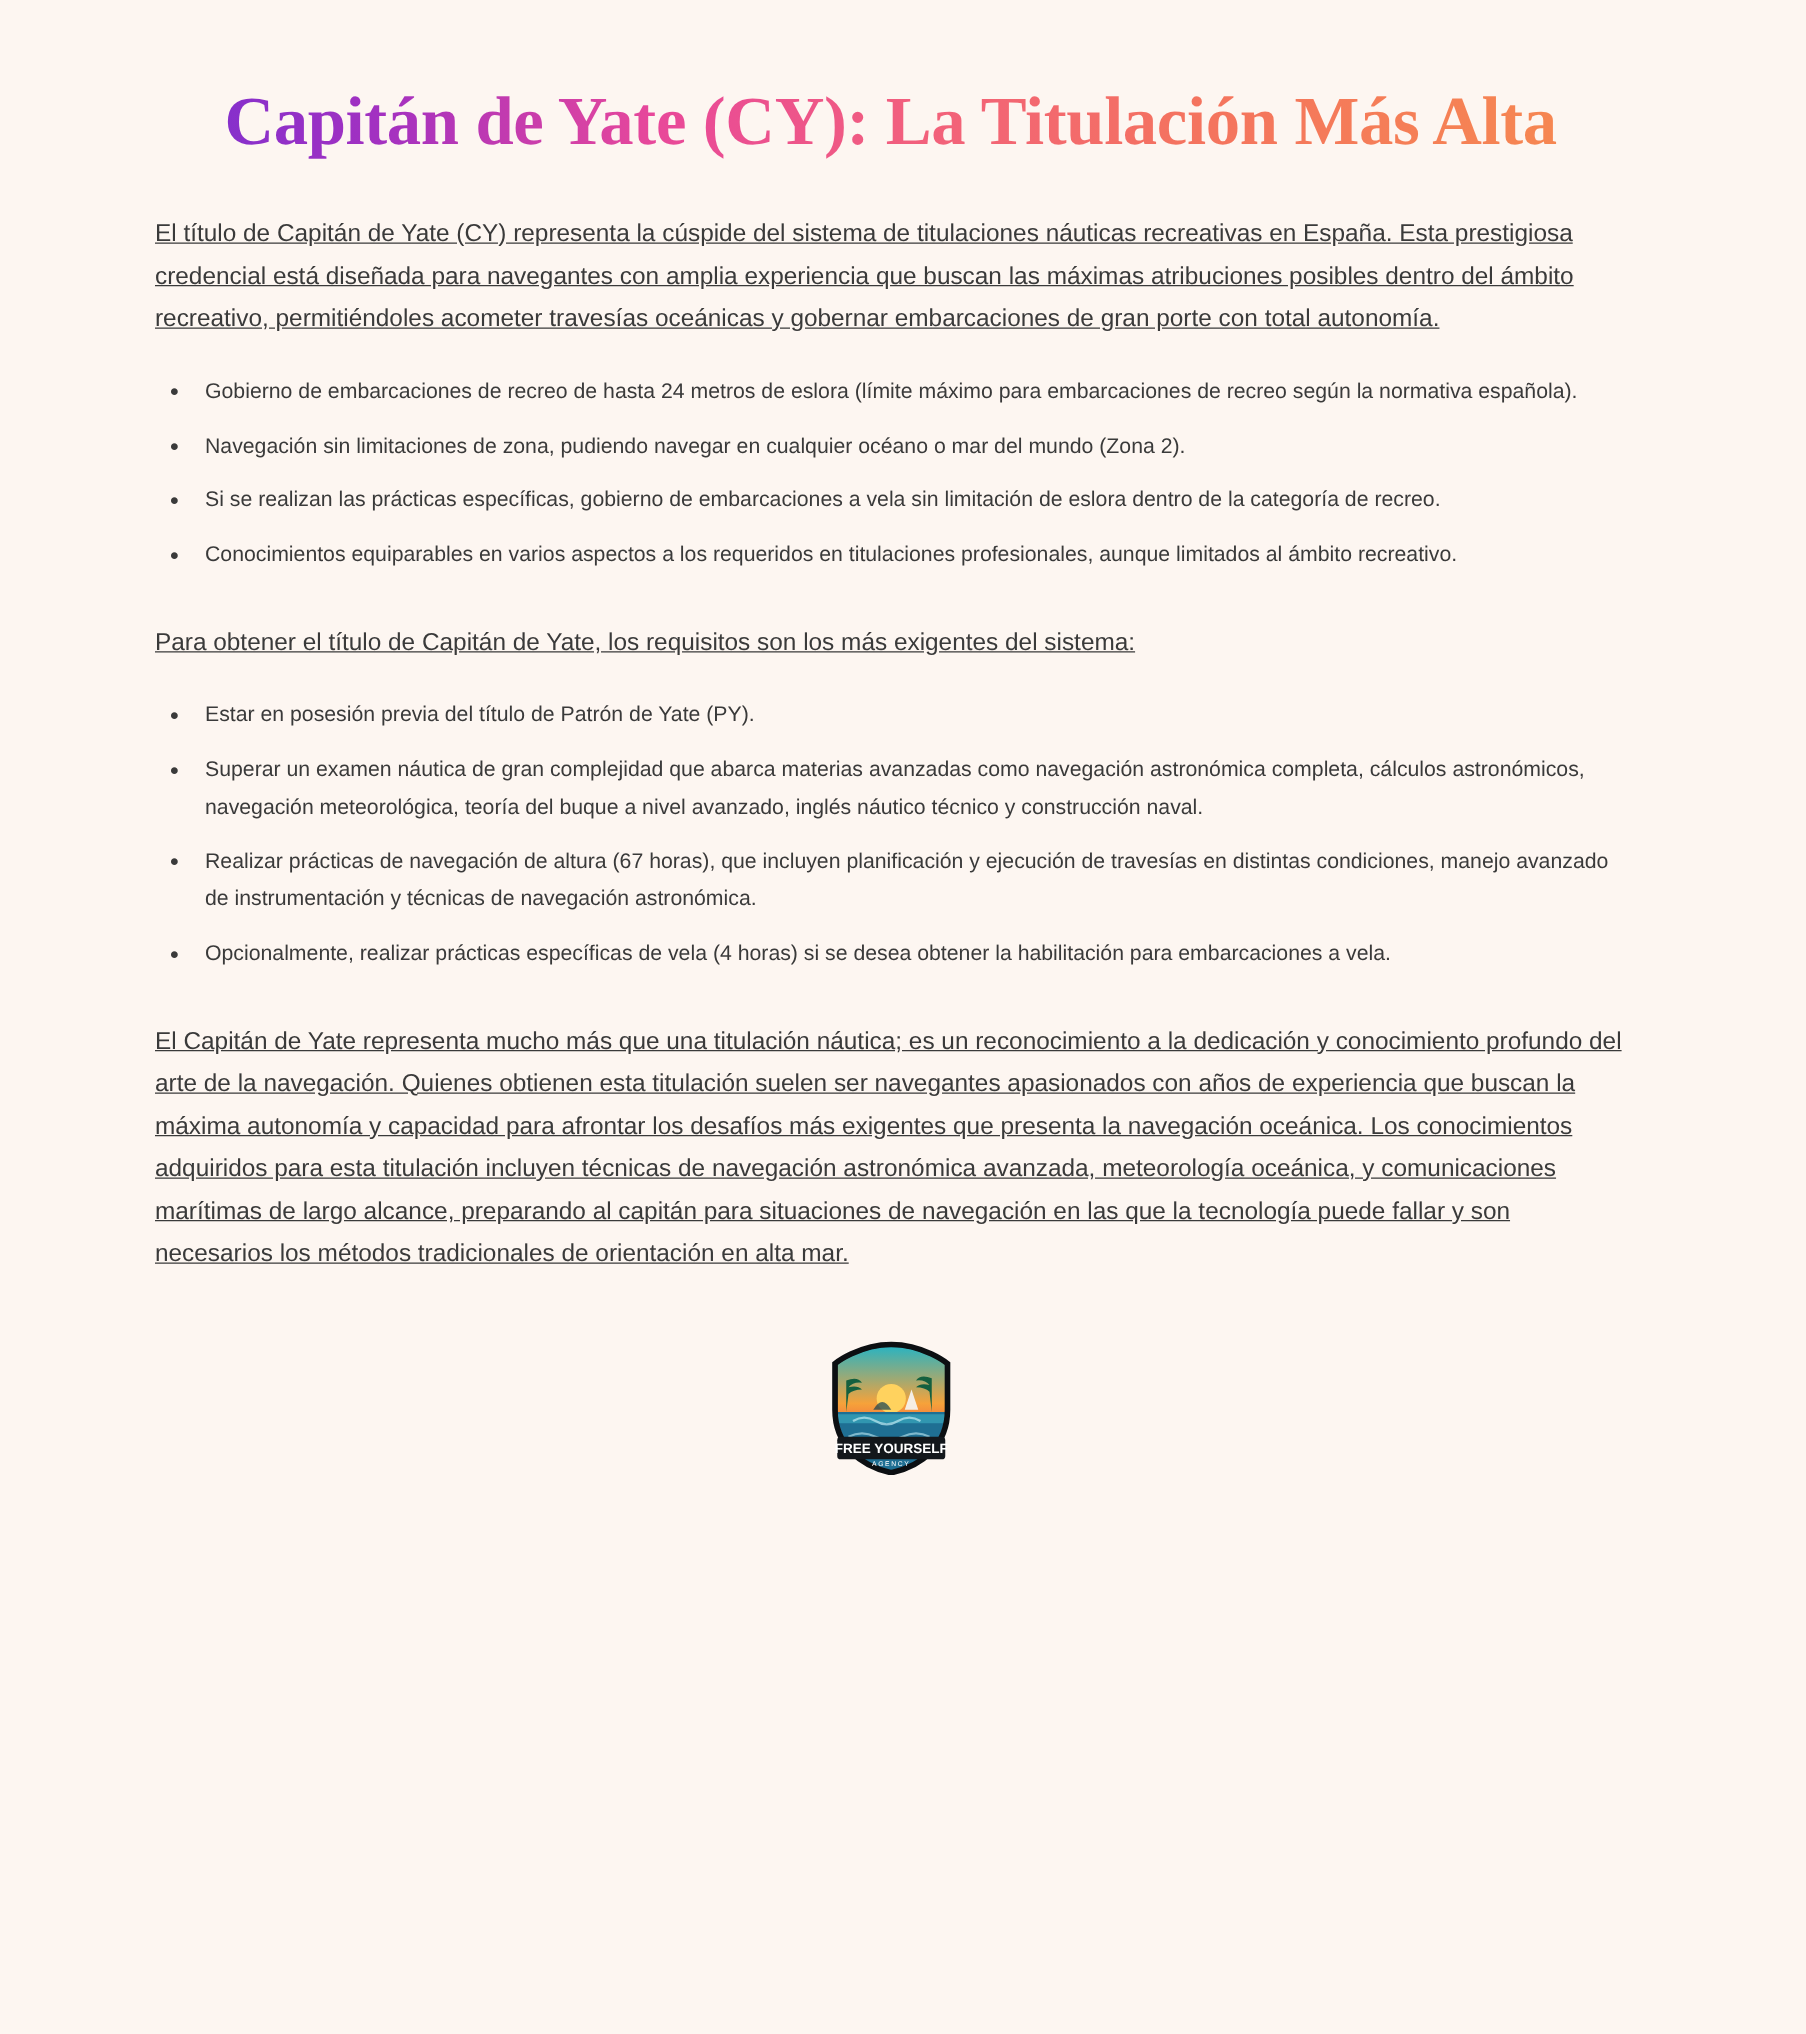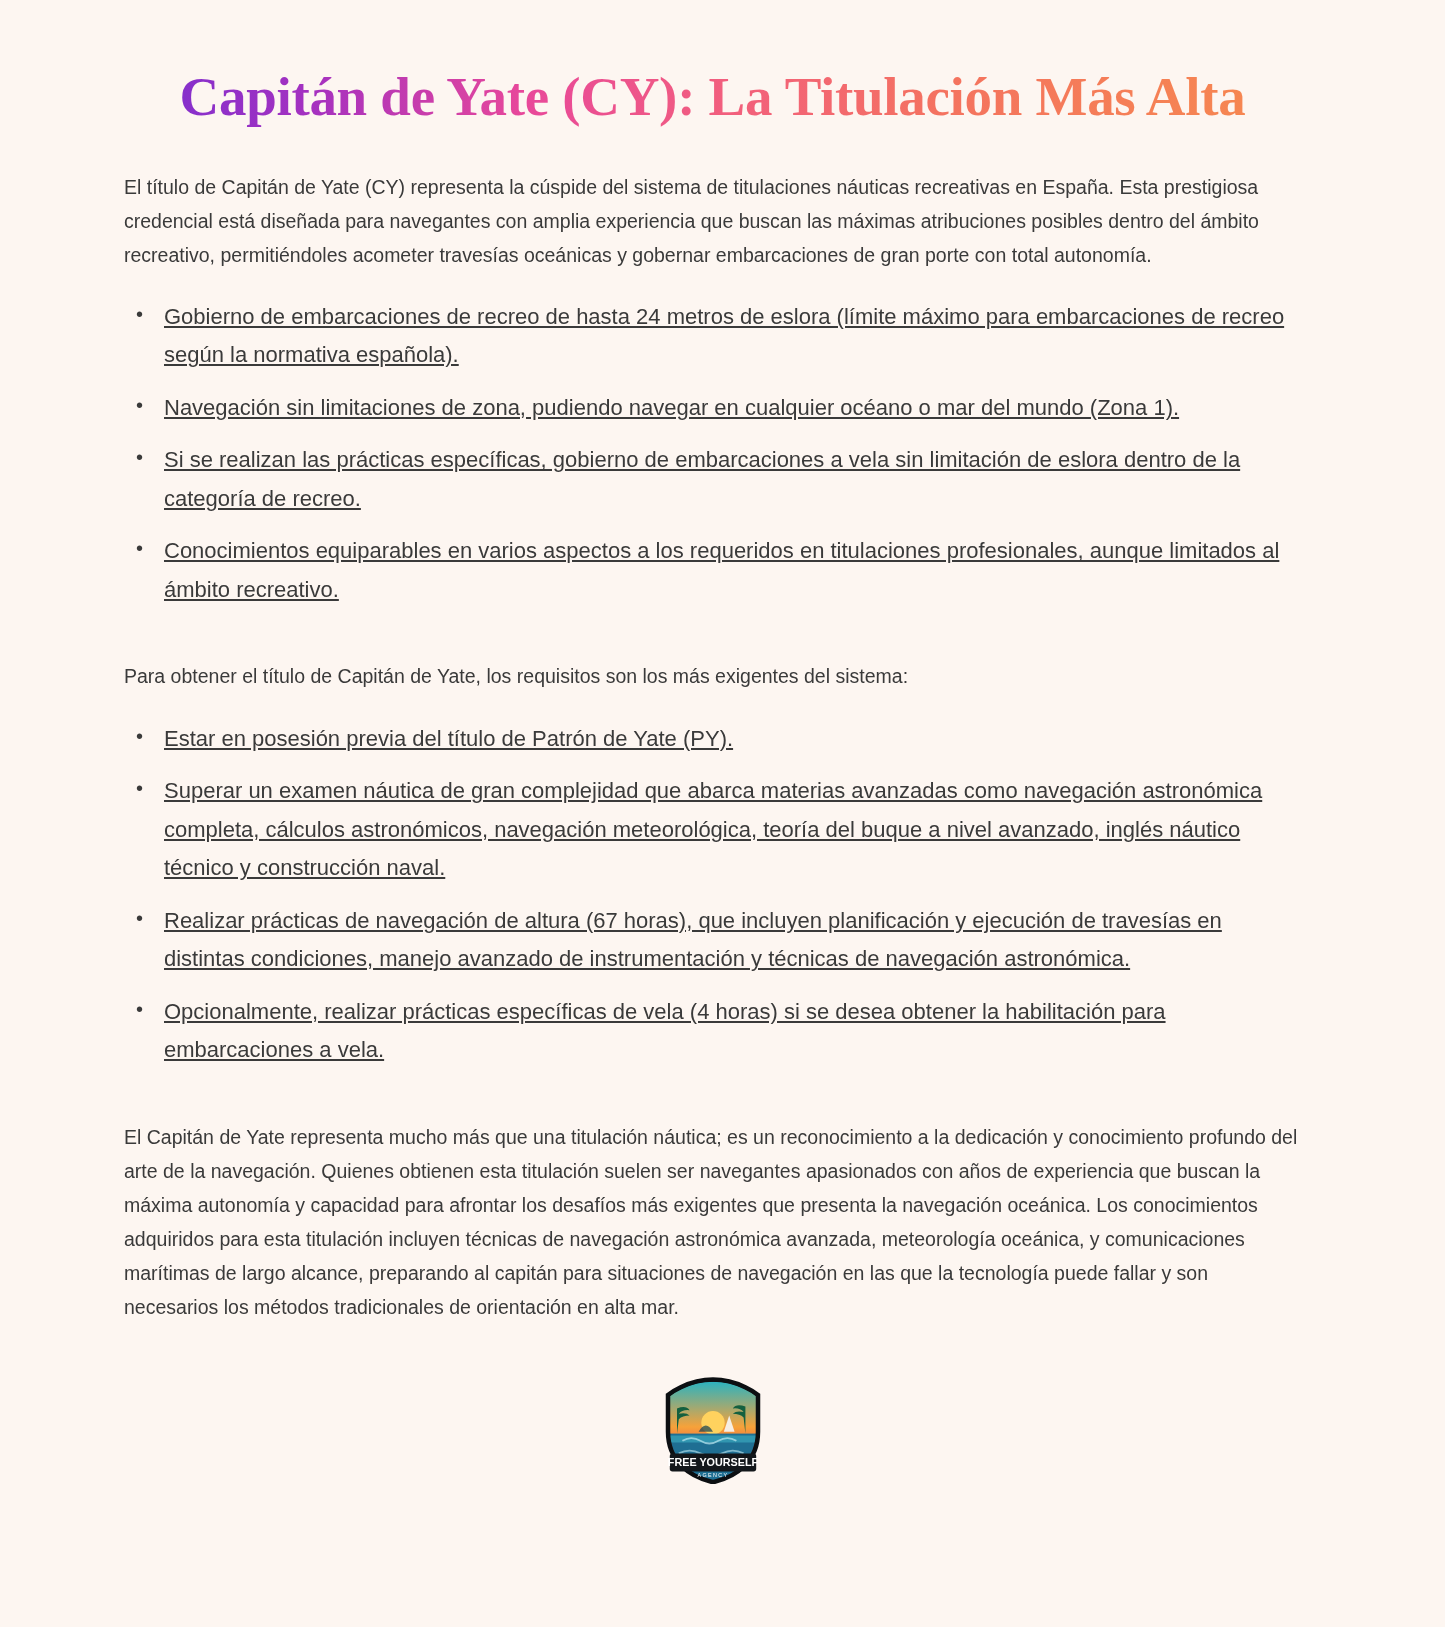--- a/index.html
+++ b/index.html
@@ -29,36 +29,36 @@
     letter-spacing: -0.3px;
     background: linear-gradient(90deg, #7a2fd0 0%, #a531c0 16%, #e8489a 34%, #f2607c 52%, #f4735f 70%, #f68a4f 100%);
     -webkit-background-clip: text;
     background-clip: text;
     color: transparent;
     -webkit-text-fill-color: transparent;
   }
   p.para {
     font-size: 19.5px;
     line-height: 1.75;
-    margin: 12px 0 26px 0;
+    margin: 0 0 26px 0;
     color: #3a3a3a;
+    text-decoration: underline;
   }
   ul.bullets {
     list-style: none;
     margin: 0 0 26px 0;
     padding: 0;
   }
   ul.bullets li {
     position: relative;
-    font-size: 22px;
+    font-size: 17px;
     line-height: 1.75;
     margin: 0 0 14px 0;
     padding-left: 40px;
     color: #3a3a3a;
-    text-decoration: underline;
   }
   ul.bullets li:last-child {
     margin-bottom: 0;
   }
   ul.bullets li::before {
     content: "•";
     position: absolute;
     left: 12px;
     top: -1px;
     font-size: 20px;
@@ -83,21 +83,21 @@
 
 <div class="page">
 
   <h1 class="doc-title">Capitán de Yate (CY): La Titulación Más Alta</h1>
 
   <p class="para">El título de Capitán de Yate (CY) representa la cúspide del sistema de titulaciones náuticas recreativas en España. Esta prestigiosa credencial está diseñada para navegantes con amplia experiencia que buscan las máximas atribuciones posibles dentro del ámbito recreativo, permitiéndoles acometer travesías oceánicas y gobernar embarcaciones de gran porte con total autonomía.</p>
 
 
   <ul class="bullets">
     <li>Gobierno de embarcaciones de recreo de hasta 24 metros de eslora (límite máximo para embarcaciones de recreo según la normativa española).</li>
-    <li>Navegación sin limitaciones de zona, pudiendo navegar en cualquier océano o mar del mundo (Zona 1).</li>
+    <li>Navegación sin limitaciones de zona, pudiendo navegar en cualquier océano o mar del mundo (Zona 2).</li>
     <li>Si se realizan las prácticas específicas, gobierno de embarcaciones a vela sin limitación de eslora dentro de la categoría de recreo.</li>
     <li>Conocimientos equiparables en varios aspectos a los requeridos en titulaciones profesionales, aunque limitados al ámbito recreativo.</li>
   </ul>
 
   <div class="block-gap"></div>
 
   <p class="para">Para obtener el título de Capitán de Yate, los requisitos son los más exigentes del sistema:</p>
 
   <ul class="bullets">
     <li>Estar en posesión previa del título de Patrón de Yate (PY).</li>

